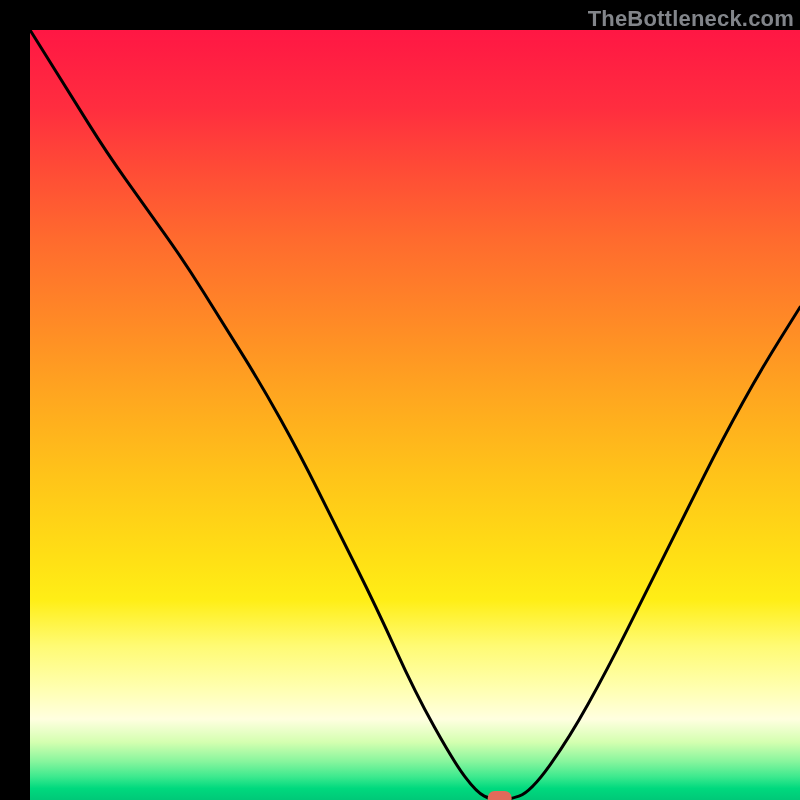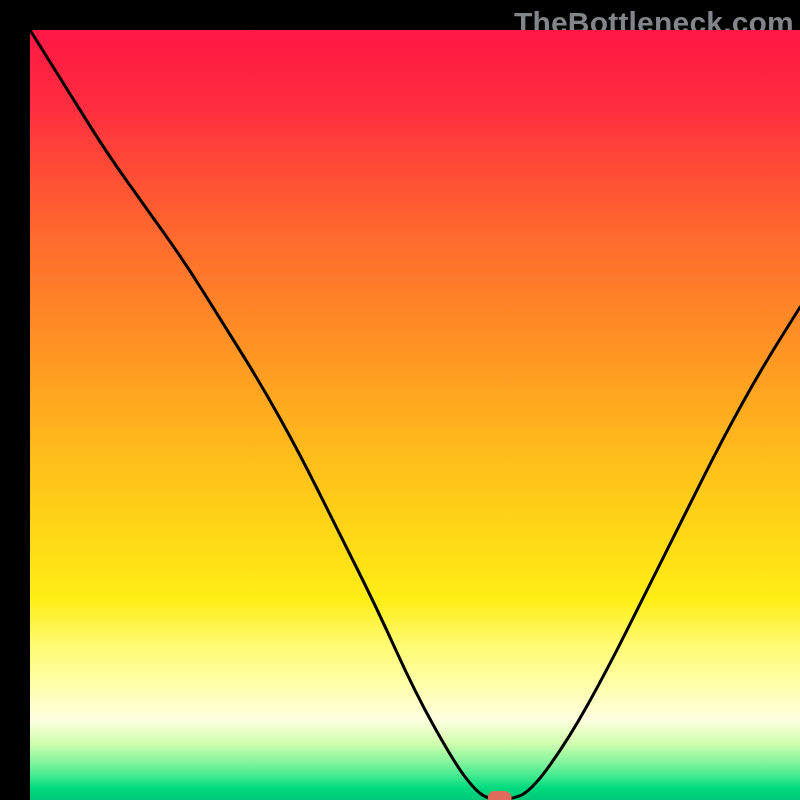--- a/index.html
+++ b/index.html
@@ -50,21 +50,21 @@
     left: 0;
     top: 0;
     width: 770px;
     height: 770px;
   }
   .watermark {
     position: absolute;
     top: 6px;
     right: 6px;
     color: #82858a;
-    font-size: 30px;
+    font-size: 22px;
     font-weight: 600;
     letter-spacing: 0.2px;
   }
   .marker {
     fill: #e26a5a;
   }
 </style>
 </head>
 <body>
 

